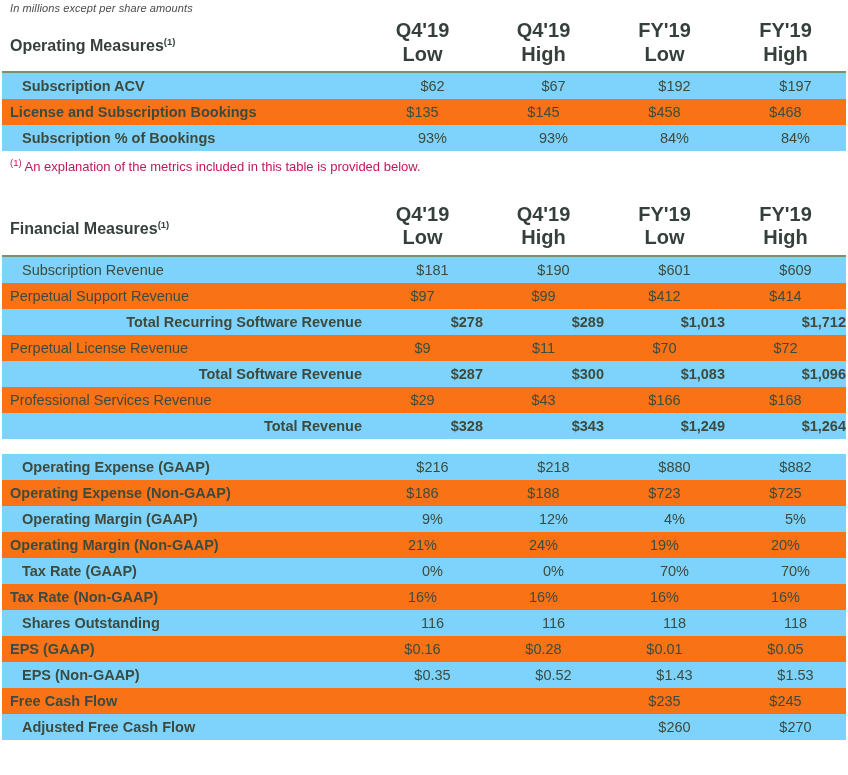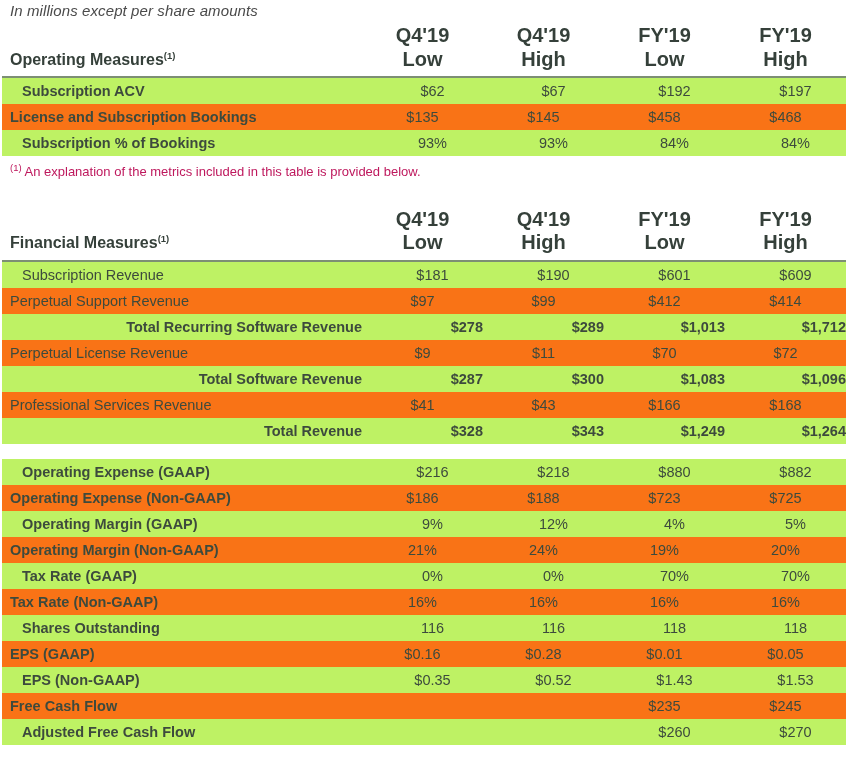--- a/index.html
+++ b/index.html
@@ -16,21 +16,21 @@
   }
   .page {
     position: relative;
     width: 848px;
     height: 775px;
     box-sizing: border-box;
     padding: 0 2px;
   }
   .note-top {
     font-style: italic;
-    font-size: 15px;
+    font-size: 11px;
     color: #4a4a4a;
     padding: 2px 0 3px 8px;
     letter-spacing: 0.1px;
   }
   table {
     border-collapse: collapse;
     width: 844px;
     table-layout: fixed;
   }
   col.c-label { width: 360px; }
@@ -48,21 +48,21 @@
     line-height: 1.18;
     padding: 2px 10px 5px 10px;
     border-bottom: 2px solid #7d8f74;
   }
   .hdr-label {
     text-align: left;
     vertical-align: bottom;
     font-weight: bold;
     font-size: 16px;
     color: #35403a;
-    padding: 2px 0 7px 8px;
+    padding: 2px 0 16px 8px;
     border-bottom: 2px solid #7d8f74;
   }
   .hdr-label sup {
     font-size: 9.5px;
     vertical-align: super;
   }
   tbody tr td {
     font-size: 14.5px;
     height: 26px;
     line-height: 26px;
@@ -70,21 +70,21 @@
   td.label {
     text-align: left;
     padding-left: 8px;
     color: #3d4a3d;
   }
   td.num {
     text-align: center;
     color: #3d4a3d;
   }
   tr.shade td {
-    background: #bef264;
+    background: #7dd3fc;
     padding-left: 20px;
   }
   tr.plain td {
     background: #f97316;
   }
   tr.bold td {
     font-weight: bold;
     text-align: right;
   }
   tr.semibold td.label {
@@ -204,21 +204,21 @@
       </tr>
       <tr class="shade bold">
         <td class="label">Total Software Revenue</td>
         <td class="num">$287</td>
         <td class="num">$300</td>
         <td class="num">$1,083</td>
         <td class="num">$1,096</td>
       </tr>
       <tr class="plain">
         <td class="label">Professional Services Revenue</td>
-        <td class="num">$41</td>
+        <td class="num">$29</td>
         <td class="num">$43</td>
         <td class="num">$166</td>
         <td class="num">$168</td>
       </tr>
       <tr class="shade bold">
         <td class="label">Total Revenue</td>
         <td class="num">$328</td>
         <td class="num">$343</td>
         <td class="num">$1,249</td>
         <td class="num">$1,264</td>

